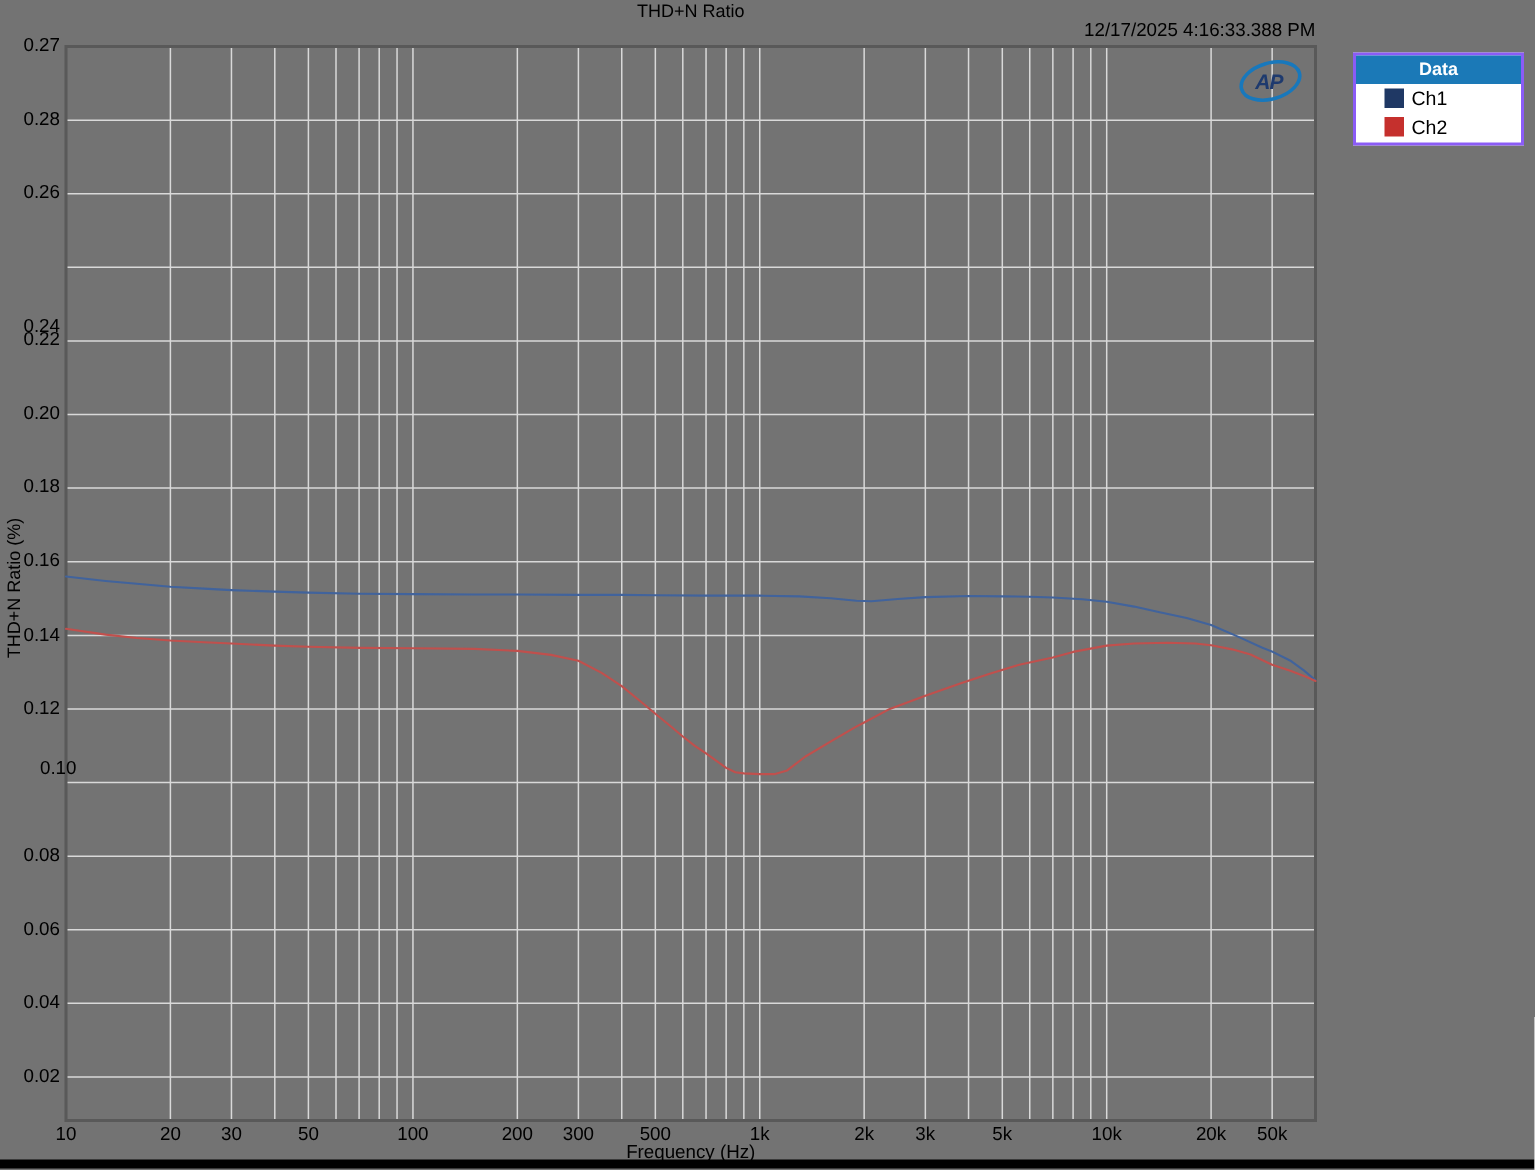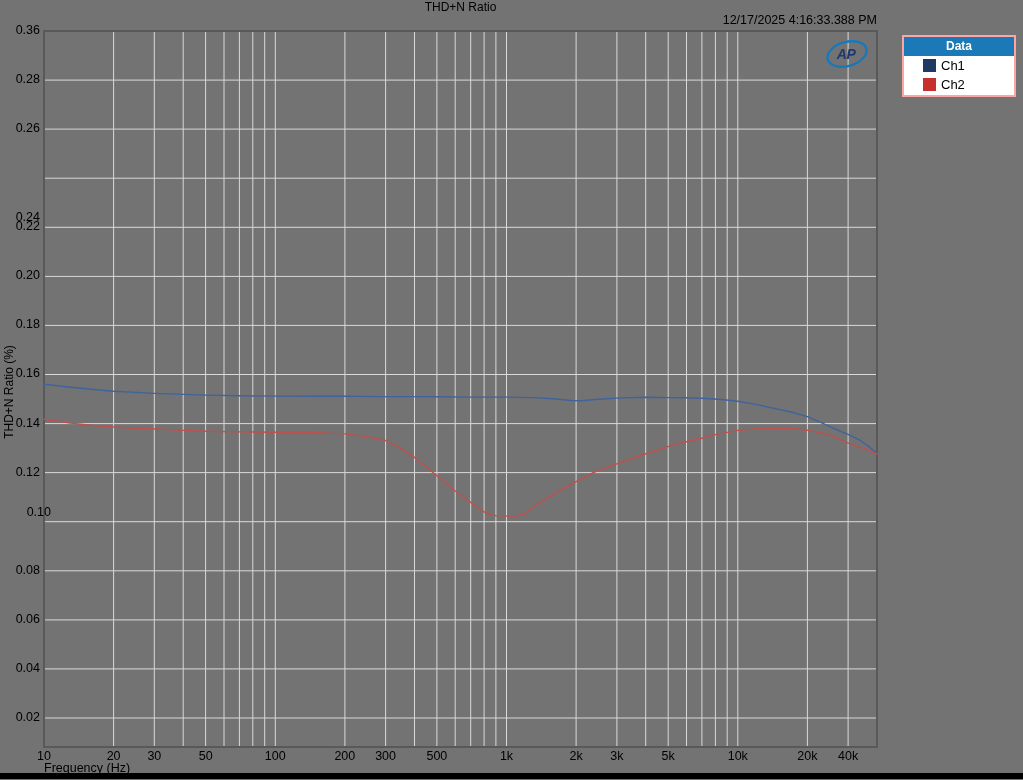--- a/index.html
+++ b/index.html
@@ -4,28 +4,28 @@
 <style>
   html,body{margin:0;padding:0;background:#fff;}
   #screen{
     position:relative;width:1023px;height:780px;background:#737373;
     font-family:"Liberation Sans",sans-serif;color:#000;overflow:hidden;
   }
   .title{position:absolute;top:0px;left:44px;width:833px;text-align:center;font-size:12px;}
   .timestamp{position:absolute;top:13px;left:44px;width:833px;text-align:right;font-size:12.5px;}
   .ylabel{position:absolute;left:9px;top:392px;transform:translate(-50%,-50%) rotate(-90deg);
           font-size:12px;white-space:nowrap;}
-  .xlabel{position:absolute;top:761px;left:44px;width:833px;text-align:left;font-size:12.5px;}
+  .xlabel{position:absolute;top:761px;left:44px;width:833px;text-align:center;font-size:12.5px;}
   .xtick{position:absolute;top:749px;width:50px;text-align:center;font-size:12.5px;}
   .ytick{position:absolute;left:0px;width:40px;text-align:right;font-size:12.5px;}
   #plot{position:absolute;left:0;top:0;}
   .logo-svg{position:absolute;left:823px;top:37px;}
   .bottombar{position:absolute;left:0;top:773px;width:1023px;height:6px;background:#000;}
   .legend{position:absolute;left:902px;top:35px;width:114px;height:62px;
-          border:2px solid #fca5a5;background:#fff;box-sizing:border-box;}
+          border:2px solid #8b5cf6;background:#fff;box-sizing:border-box;}
   .legend-header{height:19px;line-height:19px;text-align:center;color:#fff;
           font-size:12px;font-weight:bold;}
   .legend-row{display:flex;align-items:center;height:19px;padding-left:19px;}
   .swatch{width:13px;height:13px;margin-right:5px;flex:0 0 auto;}
   .legend-label{font-size:13px;}
 </style>
 </head>
 <body>
 
 <div id="screen">
@@ -111,29 +111,29 @@
     <div class="xtick" style="left: 250.257px;">100</div>
     <div class="xtick" style="left: 319.872px;">200</div>
     <div class="xtick" style="left: 360.594px;">300</div>
     <div class="xtick" style="left: 411.898px;">500</div>
     <div class="xtick" style="left: 481.513px;">1k</div>
     <div class="xtick" style="left: 551.128px;">2k</div>
     <div class="xtick" style="left: 591.851px;">3k</div>
     <div class="xtick" style="left: 643.155px;">5k</div>
     <div class="xtick" style="left: 712.77px;">10k</div>
     <div class="xtick" style="left: 782.385px;">20k</div>
-    <div class="xtick" style="left: 823.107px;">40k</div>
+    <div class="xtick" style="left: 823.107px;">50k</div>
     <div class="ytick" style="top: 709.999px;">0.02</div>
     <div class="ytick" style="top: 660.927px;">0.04</div>
     <div class="ytick" style="top: 611.856px;">0.06</div>
     <div class="ytick" style="top: 562.785px;">0.08</div>
     <div class="ytick" style="top: 505px; padding-left: 11px;">0.10</div>
     <div class="ytick" style="top: 464.642px;">0.12</div>
     <div class="ytick" style="top: 415.571px; text-align: right;">0.14</div>
     <div class="ytick" style="top: 366.499px;">0.16</div>
     <div class="ytick" style="top: 317.428px;">0.18</div>
     <div class="ytick" style="top: 268.357px; text-align: right;">0.20</div>
     <div class="ytick" style="top: 219.285px;">0.22</div>
     <div class="ytick" style="top: 170.214px; margin-top: 40px;">0.24</div>
     <div class="ytick" style="top: 121.143px;">0.26</div>
     <div class="ytick" style="top: 72.0713px;">0.28</div>
-    <div class="ytick" style="top: 23px;">0.36</div>
+    <div class="ytick" style="top: 23px;">0.27</div>
   </div>
 
 </body></html>

